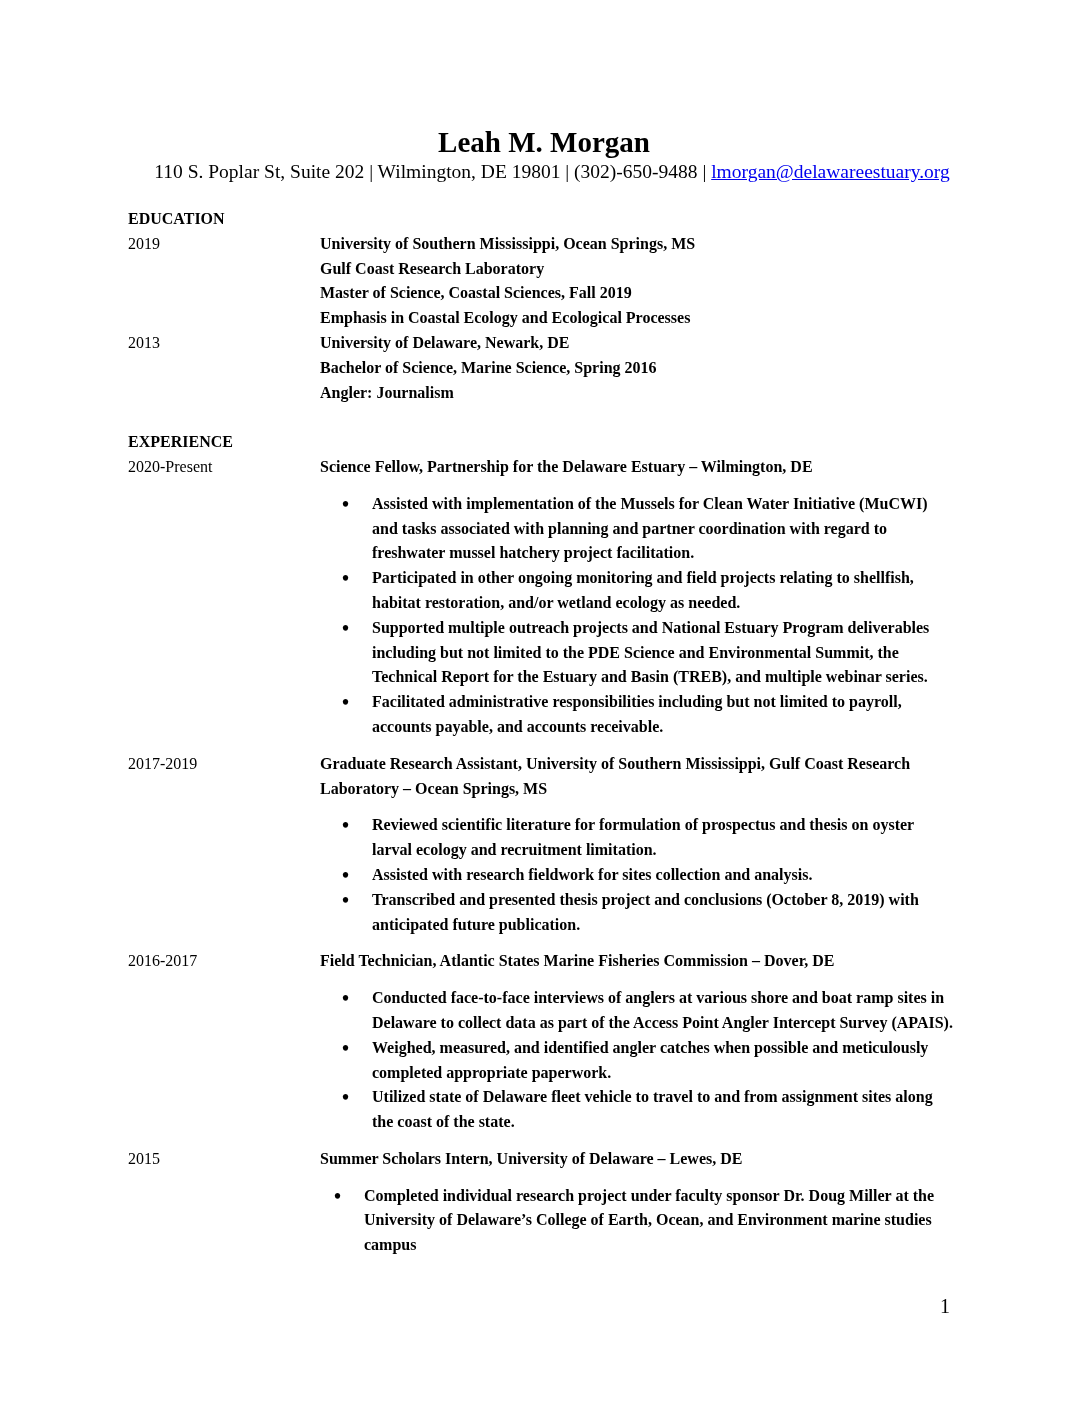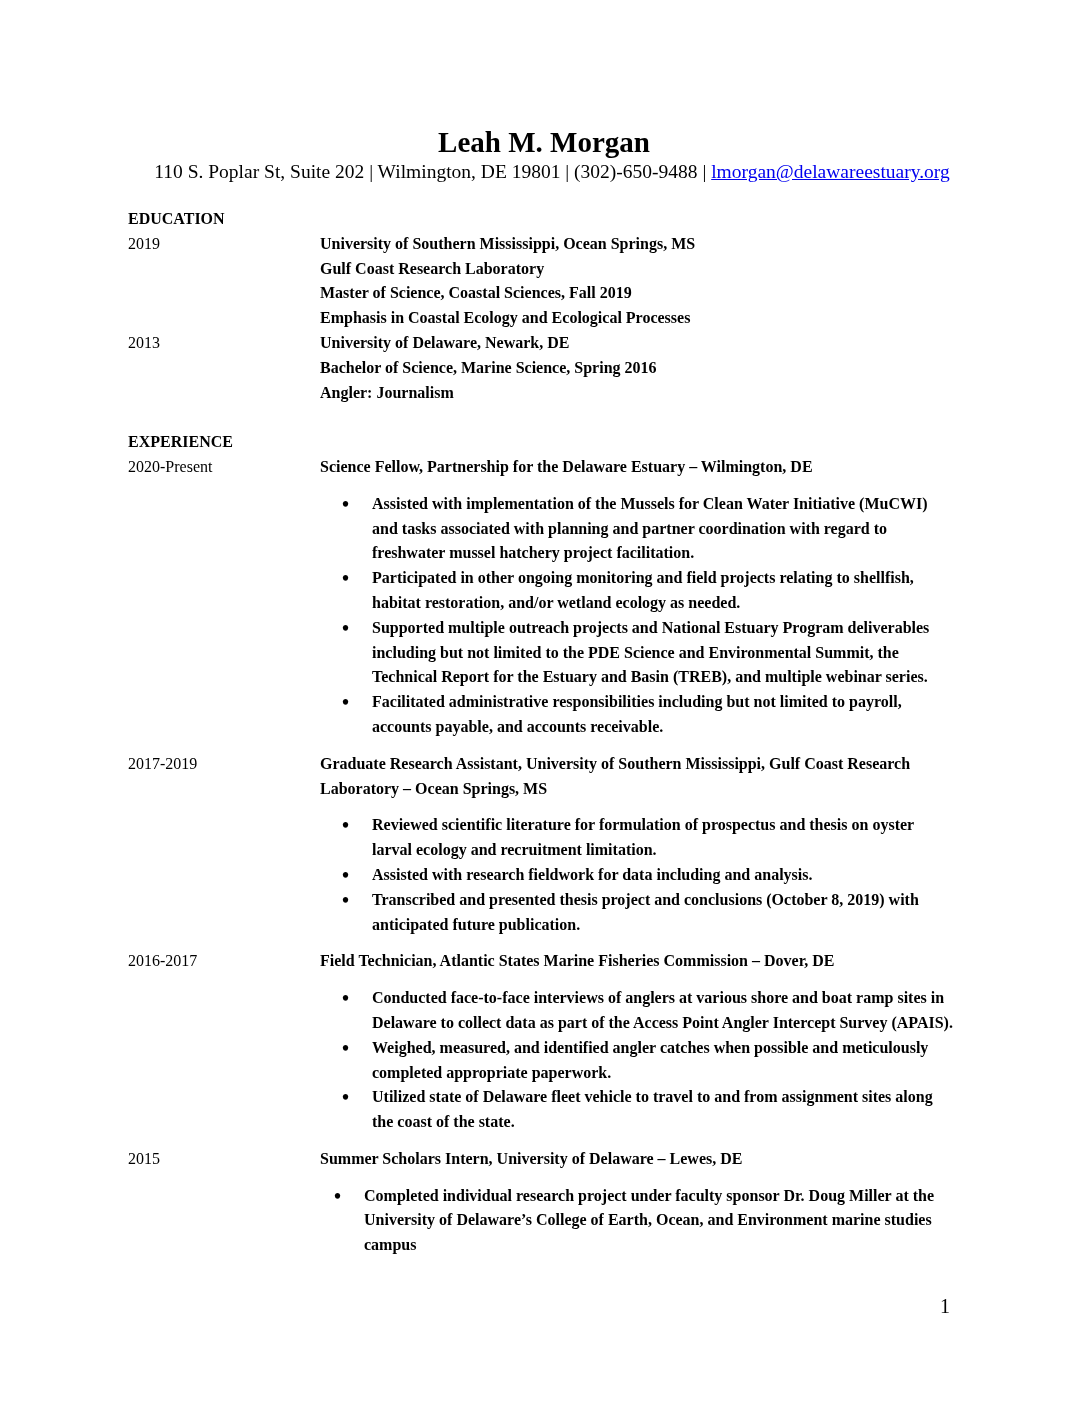--- a/index.html
+++ b/index.html
@@ -73,21 +73,21 @@
         </ul>
       </div>
     </div>
 
     <div class="row">
       <div class="date">2017-2019</div>
       <div class="body">
         <div>Graduate Research Assistant, University of Southern Mississippi, Gulf Coast Research Laboratory – Ocean Springs, MS</div>
         <ul class="bullets">
           <li>Reviewed scientific literature for formulation of prospectus and thesis on oyster larval ecology and recruitment limitation.</li>
-          <li>Assisted with research fieldwork for data including and analysis.</li>
+          <li>Assisted with research fieldwork for sites collection and analysis.</li>
           <li>Transcribed and presented thesis project and conclusions (October 8, 2019) with anticipated future publication.</li>
         </ul>
       </div>
     </div>
 
     <div class="row">
       <div class="date">2016-2017</div>
       <div class="body">
         <div>Field Technician, Atlantic States Marine Fisheries Commission – Dover, DE</div>
         <ul class="bullets">

